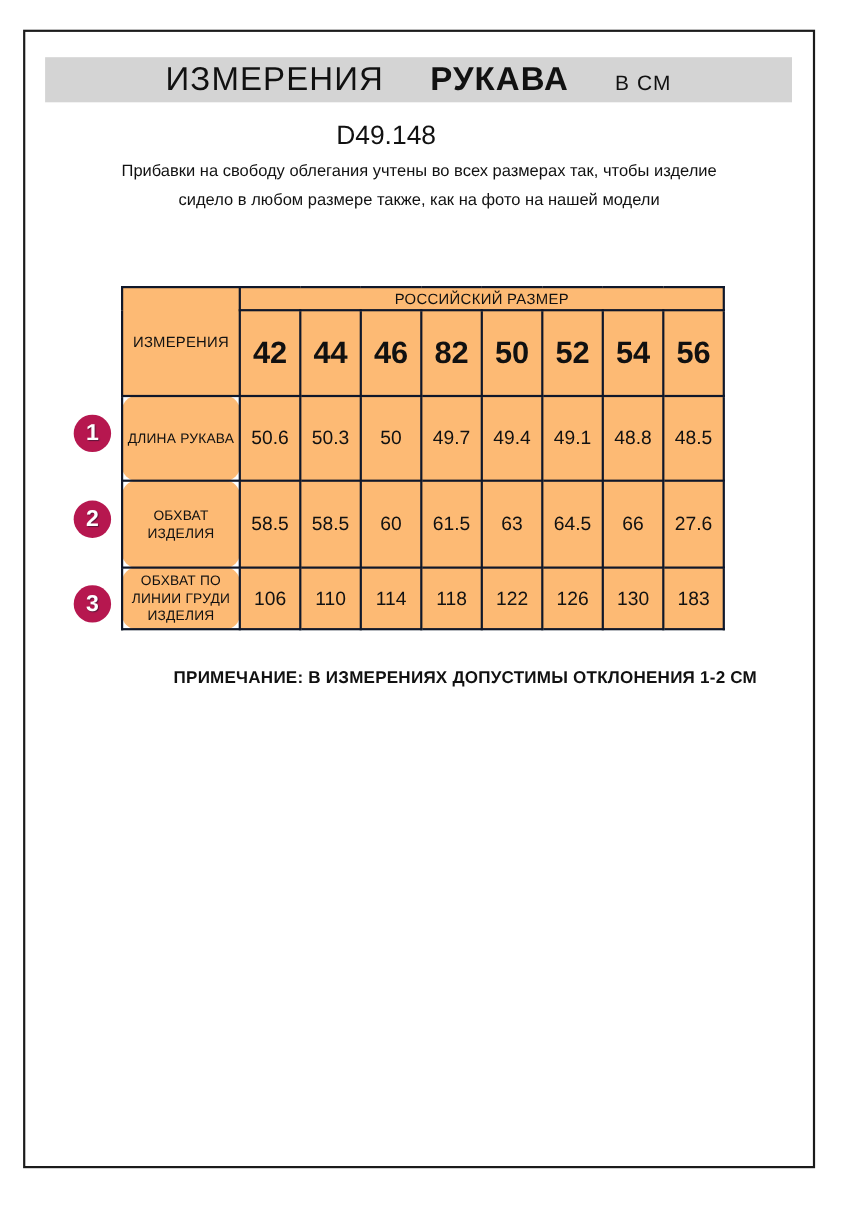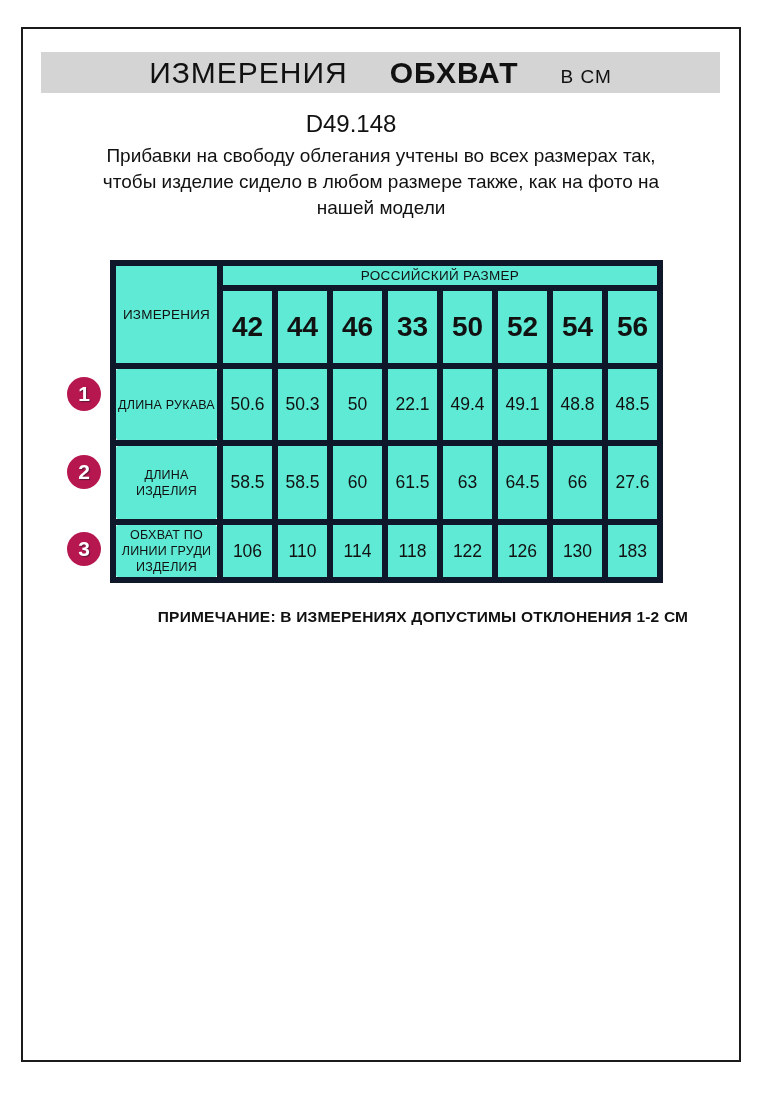--- a/index.html
+++ b/index.html
@@ -55,36 +55,36 @@
     width: 656px;
     text-align: center;
     font-size: 24px;
   }
 
   .description {
     position: absolute;
     left: 91px; top: 143px;
     width: 580px;
     text-align: center;
-    font-size: 19px;
+    font-size: 15px;
     line-height: 26px;
   }
 
   table.size-table {
     position: absolute;
     left: 110px; top: 260px;
     border-collapse: collapse;
     table-layout: fixed;
   }
   .size-table th, .size-table td {
-    border: 6px solid #0f172a;
+    border: 2px solid #0f172a;
     text-align: center;
     vertical-align: middle;
     padding: 2px;
-    background: #5eead4;
+    background: #fdba74;
   }
   .size-table tr.group-row { height: 17px; }
   .size-table tr.size-row  { height: 78px; }
   .size-table tr.data-row-0 { height: 77px; }
   .size-table tr.data-row-1 { height: 79px; }
   .size-table tr.data-row-2 { height: 56px; }
 
   .corner-th {
     font-size: 13.5px;
     font-weight: normal;
@@ -136,21 +136,21 @@
     padding-left: 24px;
   }
 </style>
 </head>
 <body>
 
 <div class="page-frame"></div>
 
 <div class="title-bar" style="background: rgb(212, 212, 212);">
   <span class="title-main">ИЗМЕРЕНИЯ</span>
-  <span class="title-strong">ОБХВАТ</span>
+  <span class="title-strong">РУКАВА</span>
   <span class="title-unit">В СМ</span>
 </div>
 
 <div class="product-code">D49.148</div>
 
 <div class="description">Прибавки на свободу облегания учтены во всех размерах так, чтобы изделие сидело в любом размере также, как на фото на нашей модели</div>
 
 <table class="size-table">
   <colgroup>
     <col style="width:107px">
@@ -165,41 +165,41 @@
   </colgroup>
   <thead>
     <tr class="group-row">
       <th class="corner-th" rowspan="2">ИЗМЕРЕНИЯ</th>
       <th class="group-th" colspan="8">РОССИЙСКИЙ РАЗМЕР</th>
     </tr>
     <tr class="size-row" id="size-row">
         <th class="size-th">42</th>
         <th class="size-th">44</th>
         <th class="size-th">46</th>
-        <th class="size-th">33</th>
+        <th class="size-th">82</th>
         <th class="size-th">50</th>
         <th class="size-th">52</th>
         <th class="size-th">54</th>
         <th class="size-th">56</th>
       </tr>
   </thead>
   <tbody id="table-body">
       <tr class="data-row-0">
         <td class="row-label">ДЛИНА РУКАВА</td>
         <td class="cell-value">50.6</td>
         <td class="cell-value">50.3</td>
         <td class="cell-value">50</td>
-        <td class="cell-value">22.1</td>
+        <td class="cell-value">49.7</td>
         <td class="cell-value">49.4</td>
         <td class="cell-value">49.1</td>
         <td class="cell-value">48.8</td>
         <td class="cell-value">48.5</td>
       </tr>
       <tr class="data-row-1">
-        <td class="row-label">ДЛИНА ИЗДЕЛИЯ</td>
+        <td class="row-label">ОБХВАТ ИЗДЕЛИЯ</td>
         <td class="cell-value">58.5</td>
         <td class="cell-value">58.5</td>
         <td class="cell-value">60</td>
         <td class="cell-value">61.5</td>
         <td class="cell-value">63</td>
         <td class="cell-value">64.5</td>
         <td class="cell-value">66</td>
         <td class="cell-value">27.6</td>
       </tr>
       <tr class="data-row-2">

